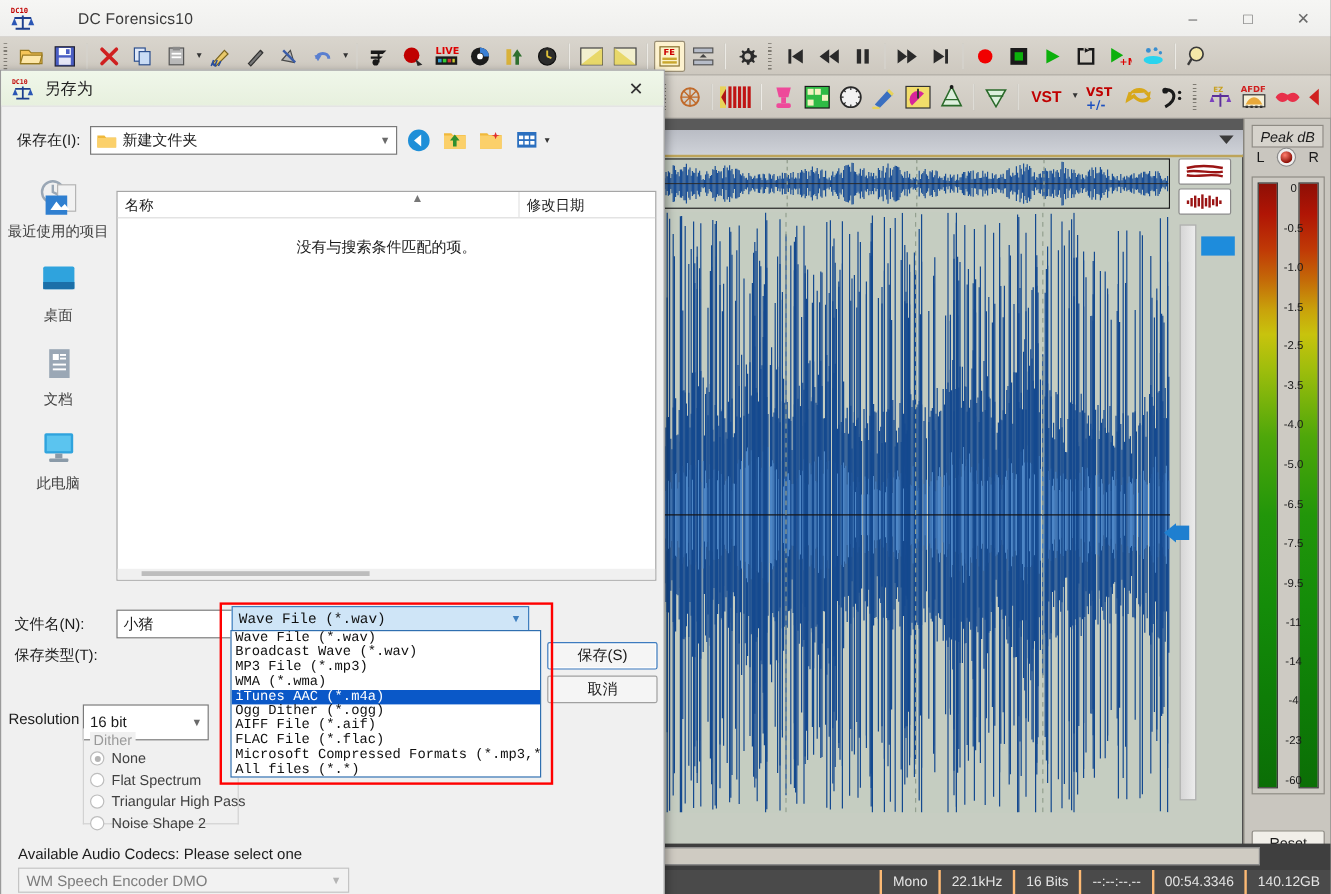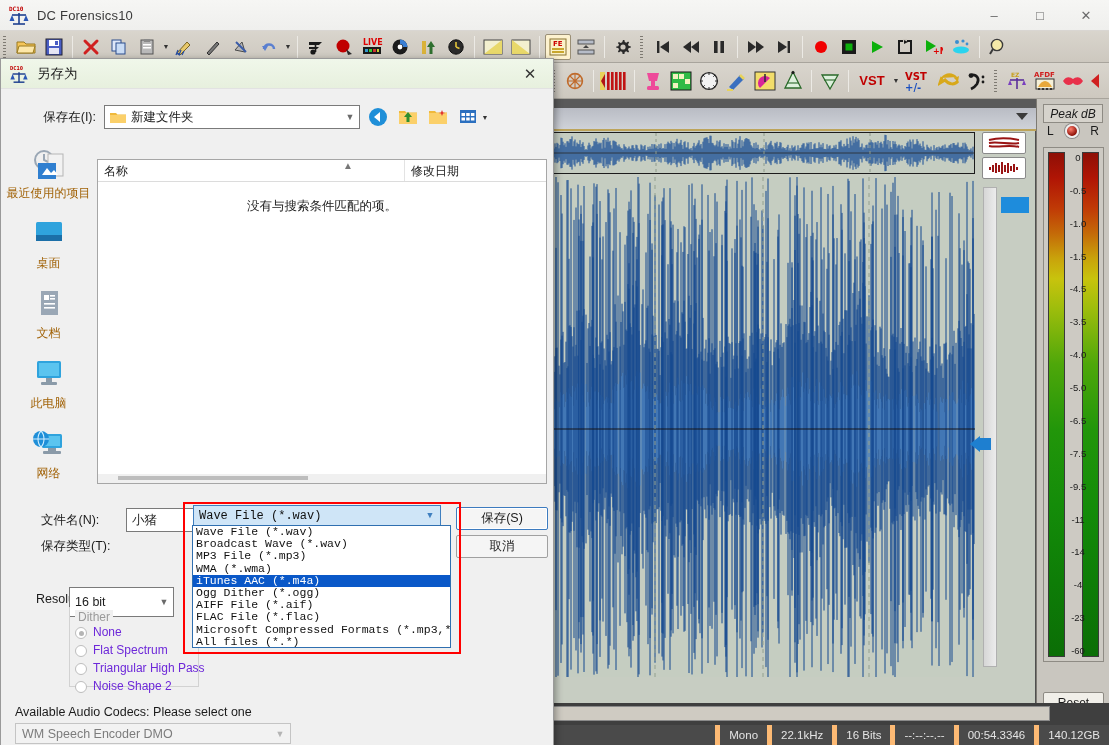--- a/index.html
+++ b/index.html
@@ -16,21 +16,21 @@
     width: 1109px; height: 745px;
     background: #d4d0c8;
     overflow: hidden;
   }
 
   
   #titlebar {
     position: absolute; left: 0; top: 0; width: 1109px; height: 31px;
     background: linear-gradient(#f6f6f4, #efefed);
     border-bottom: 1px solid #d9d6d2;
-    display: flex; align-items: center;
+    display: flex; align-items: center; gap: 28px;
   }
   #titlebar .app-icon {
     width: 22px; height: 22px; margin-left: 8px; margin-right: 7px;
     position: relative; flex: none;
   }
   #titlebar .app-title {
     font-size: 13px; color: #3a3a3a; letter-spacing: .2px;
   }
   .win-btns { margin-left: auto; display: flex; height: 31px; }
   .win-btn {
@@ -171,81 +171,81 @@
      border:1px solid #8a8a8a; border-bottom:none; border-radius:3px 3px 0 0; }
   #statusbar {
     position:absolute; left:0; top:725px; width:1109px; height:20px;
     background:#4a4a4a; color:#e4e4e4; font-size:11.5px;
     display:flex; align-items:center;
   }
   #statusbar .help { padding-left:8px; }
   #statusbar .fields { margin-left:auto; display:flex; height:20px; }
   #statusbar .fields div {
     padding:0 9px; display:flex; align-items:center;
-    border-left:5px solid #fdba74;
+    border-left:2px solid #fdba74;
   }
 
   
   #dialog {
     position:absolute; left:0; top:58px; width:554px; height:705px;
     background:#f0f0f0; border:1px solid #9a9a9a;
     box-shadow: 2px 2px 7px rgba(0,0,0,.35);
   }
   #dlg-title {
     height:30px; background: linear-gradient(#f0f7ea, #e7f0de);
     display:flex; align-items:center; border-bottom:1px solid #e2e2e2;
   }
   #dlg-title .dicon { width:20px; height:20px; margin:0 8px 0 8px; position:relative; flex:none; }
   #dlg-title .dtxt { font-size:13.5px; color:#222; }
   #dlg-title .dclose {
     margin-left:auto; width:46px; height:30px; display:flex; align-items:center; justify-content:center;
     font-size:15px; color:#333;
   }
   #dlg-body { position:relative; height:674px; }
 
-  .row { display:flex; align-items:center;padding-left:29px; }
+  .row { display:flex; align-items:center; }
   #saveinrow { position:absolute; left:0; top:14px; width:554px; height:28px; }
   .lbl { font-size:12.5px; color:#1b1b1b; }
   #saveinrow .lbl { width:74px; text-align:right; padding-right:8px; }
   .combo {
     height:24px; background:#fff; border:1px solid #7a7a7a;
     display:flex; align-items:center; padding-left:5px; font-size:12.5px; color:#1b1b1b;
     position:relative;
   }
   .combo .cv { flex:1; overflow:hidden; white-space:nowrap; }
   .combo .carr { width:18px; text-align:center; color:#6a6a6a; font-size:9px; }
   .iconbtn { width:24px; height:24px; display:flex; align-items:center; justify-content:center; margin-left:6px; position:relative; }
 
   #listbox {
     position:absolute; left:96px; top:70px; width:450px; height:325px;
     background:#fff; border:1px solid #a6a6a6;
   }
   #listhdr { height:22px; display:flex; border-bottom:1px solid #dcdcdc; position:relative; }
   #listhdr .col { font-size:12px; color:#1b1b1b; padding:3px 0 0 6px; }
-  #col-name { width:307px; border-right:1px solid #e3e3e3; }
+  #col-name { width:335px; border-right:1px solid #e3e3e3; }
   #col-date { flex:1; }
   #sortcaret { position:absolute; left:245px; top:0; font-size:10px; color:#777; }
   #emptymsg { text-align:center; margin-top:16px; font-size:12.5px; color:#1b1b1b; }
   #hscroll-dlg { position:absolute; left:0; bottom:0; width:100%; height:9px; background:#f0f0f0; }
   #hscroll-dlg i { position:absolute; left:20px; top:2px; width:190px; height:4px; background:#bdbdbd; display:block; }
 
   #places { position:absolute; left:0; top:60px; width:95px; height:340px; }
   .place { width:95px; height:68px; display:flex; flex-direction:column; align-items:center; justify-content:flex-start; margin-bottom:2px; }
   .place .picon { width:38px; height:34px; position:relative; margin-bottom:2px; }
-  .place .plabel { font-size:12px; color:#a16207;font-family:Liberation Mono, monospace; }
+  .place .plabel { font-size:12px; color:#404040;font-family:Liberation Mono, monospace; }
 
   #filenamerow { position:absolute; left:0; top:418px; width:554px; height:26px; }
   #filenamerow .lbl { width:96px; text-align:left; padding-left:11px; }
   #savetyperow { position:absolute; left:0; top:444px; width:554px; height:26px; }
   #savetyperow .lbl { width:96px; text-align:left; padding-left:11px; }
 
   #btn-save, #btn-cancel {
     position:absolute; left:455px; width:92px; height:23px;
     background:#f5f5f5; border:1px solid #a0a0a0; border-radius:2px;
-    display:flex; align-items:center; justify-content:center; font-size:12.5px; color:#1b1b1b;
+    display:flex; align-items:center; justify-content:center; font-size:12.5px; color:#1b1b1b;margin-top:28px;
   }
   #btn-save { top:418px; border:1px solid #3d7bbf; box-shadow: inset 0 0 0 1px #fff; }
   #btn-cancel { top:446px; }
 
   #redbox {
     position:absolute; left:182px; top:443px; width:278px; height:152px;
     border:2px solid #ff0000; pointer-events:none;
   }
   #typecombo {
     position:absolute; left:192px; top:446px; width:248px; height:21px;
@@ -267,21 +267,21 @@
 
   #resrow { position:absolute; left:0; top:498px; width:554px; height:24px; }
   #resrow .lbl { width:62px; padding-left:6px; }
   #rescombo { position:absolute; left:68px; top:498px; width:105px; height:30px; }
 
   #dither {
     position:absolute; left:68px; top:518px; width:130px; height:80px;
     border:1px solid #d2d2d2; border-top:none;
   }
   #dither-title { position:absolute; left:74px; top:521px; font-size:12px; color:#9a9a9a; background:#f0f0f0; padding:0 3px; }
-  .radio { position:absolute; left:74px; display:flex; align-items:flex-end; font-size:12px; color:#6d28d9; }
+  .radio { position:absolute; left:74px; display:flex; align-items:center; font-size:12px; color:#404040; }
   .radio .rc {
     width:12px; height:12px; border:1px solid #bdbdbd; border-radius:50%;
     margin-right:6px; background:#fff; position:relative; flex:none;
   }
   .radio .rc.on::after {
     content:''; position:absolute; left:2.5px; top:2.5px; width:5px; height:5px;
     border-radius:50%; background:#b5b5b5;
   }
 
   #codecs-lbl { position:absolute; left:14px; top:616px; font-size:12.5px; color:#1b1b1b; }
@@ -2214,21 +2214,21 @@
         <span>R</span>
       </div>
       <div id="meter-body">
         <div class="meter-bar" id="bar-l"></div>
         <div class="meter-bar" id="bar-r"></div>
         <div id="meter-scale">
             <div style="top: 2px;">0</div>
             <div style="top: 34.8667px;">-0.5</div>
             <div style="top: 67.7333px;">-1.0</div>
             <div style="top: 100.6px;">-1.5</div>
-            <div style="top: 133.467px;">-4.5</div>
+            <div style="top: 133.467px;">-2.5</div>
             <div style="top: 166.333px;">-3.5</div>
             <div style="top: 199.2px;">-4.0</div>
             <div style="top: 232.067px;">-5.0</div>
             <div style="top: 264.933px;">-6.5</div>
             <div style="top: 297.8px;">-7.5</div>
             <div style="top: 330.667px;">-9.5</div>
             <div style="top: 363.533px;">-11</div>
             <div style="top: 396.4px;">-14</div>
             <div style="top: 429.267px;">-4</div>
             <div style="top: 462.133px;">-23</div>
@@ -2376,33 +2376,20 @@
           <div class="picon">
             <svg width="38" height="30" viewBox="0 0 38 30">
                 <rect x="7" y="2" width="24" height="17" rx="1.5" fill="#2fa3dd"></rect>
                 <rect x="9" y="4" width="20" height="13" fill="#5bc4ef"></rect>
                 <rect x="16" y="19" width="6" height="4" fill="#8a9aa8"></rect>
                 <rect x="11" y="23" width="16" height="3" rx="1" fill="#8a9aa8"></rect>
               </svg>
           </div>
           <div class="plabel">此电脑</div>
         </div>
-        <div class="place">
-          <div class="picon">
-            <svg width="38" height="30" viewBox="0 0 38 30">
-                <rect x="12" y="5" width="20" height="14" rx="1.5" fill="#2fa3dd"></rect>
-                <rect x="14" y="7" width="16" height="10" fill="#5bc4ef"></rect>
-                <rect x="18" y="19" width="8" height="3" fill="#8a9aa8"></rect>
-                <rect x="13" y="22" width="18" height="3" rx="1" fill="#8a9aa8"></rect>
-                <circle cx="11" cy="10" r="8" fill="#1f8fd8"></circle>
-                <path d="M3 10 h16 M11 2 c4 4 4 12 0 16 M11 2 c-4 4 -4 12 0 16" stroke="#cfeeff" stroke-width="1.1" fill="none"></path>
-              </svg>
-          </div>
-          <div class="plabel">网络</div>
-        </div>
       </div>
 
       <div id="listbox">
         <div id="listhdr">
           <div class="col" id="col-name">名称</div>
           <div class="col" id="col-date">修改日期</div>
           <div id="sortcaret">▲</div>
         </div>
         <div id="emptymsg">没有与搜索条件匹配的项。</div>
         <div id="hscroll-dlg">

